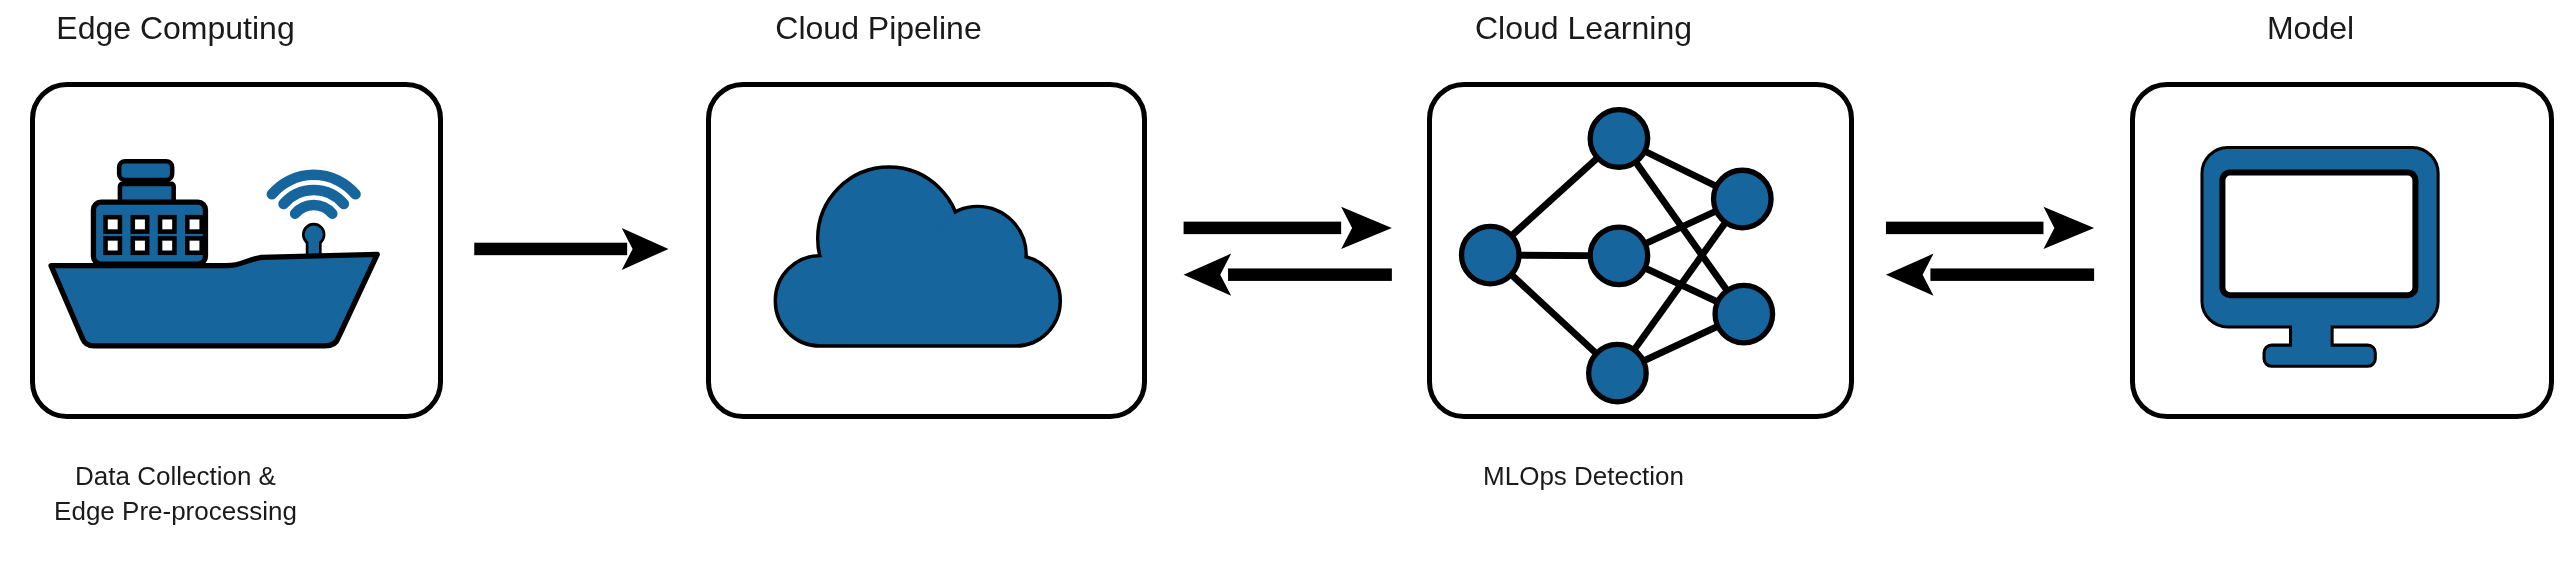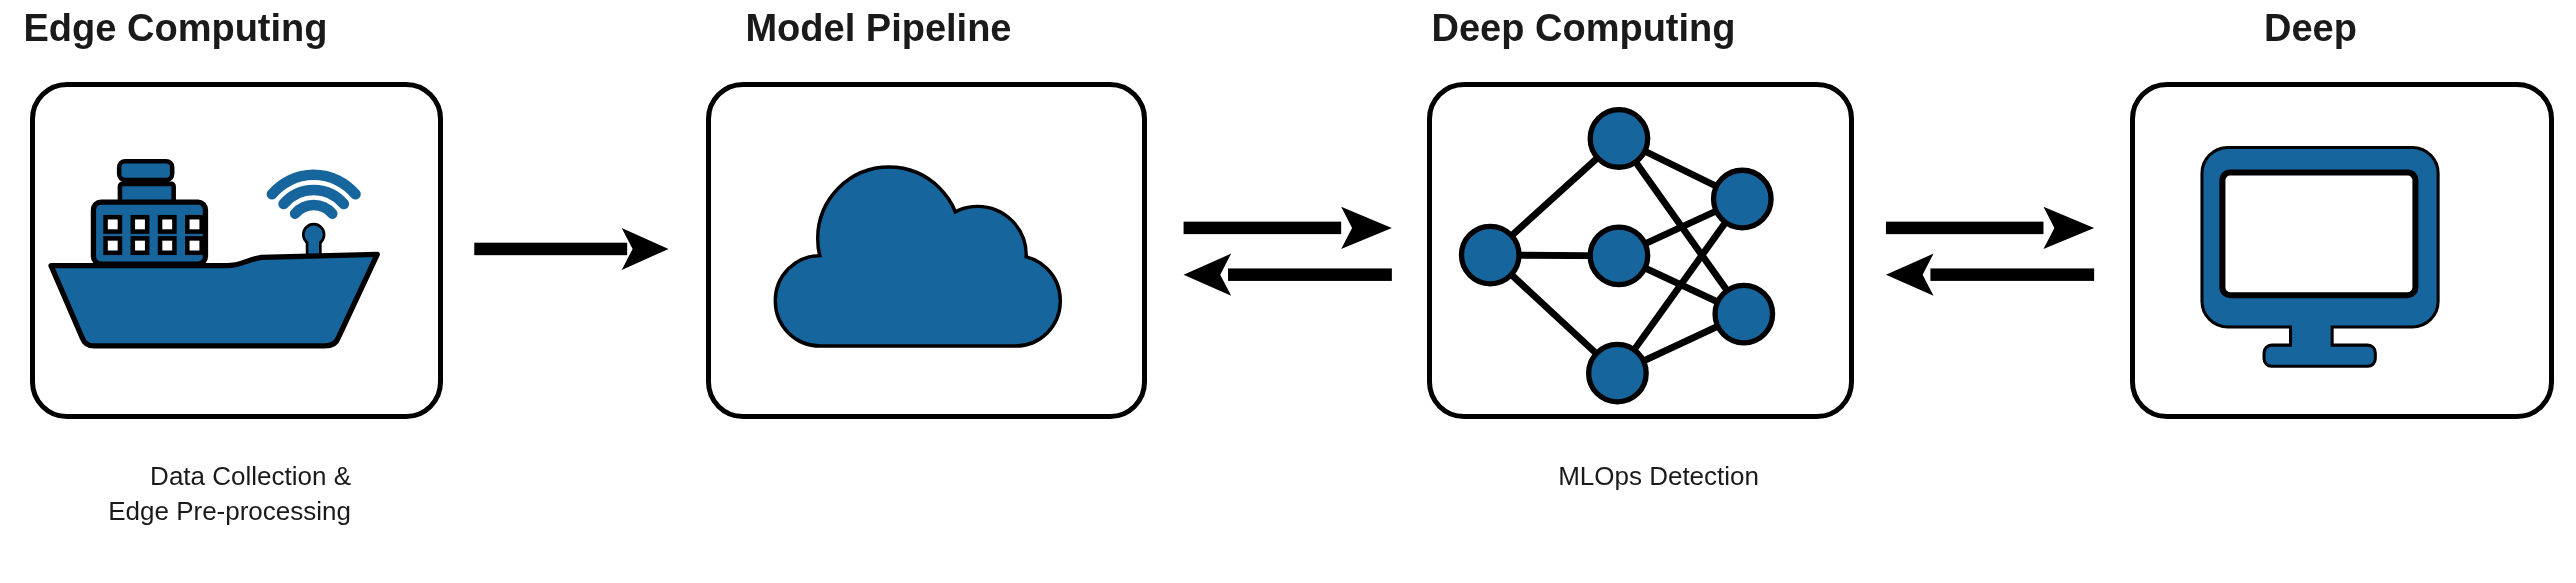--- a/index.html
+++ b/index.html
@@ -1,24 +1,24 @@
 <!DOCTYPE html>
 <html style="--accent: #16659D; --line: #000000; --text: #1A1A1A; --background: #FFFFFF;font-size:12.5px"><head>
 <meta charset="utf-8">
 <style>
   html,body{margin:0;padding:0;background:#fff;}
   body{width:2576px;height:583px;overflow:hidden;position:relative;
        font-family:"Liberation Sans","DejaVu Sans",sans-serif;color:#000;}
   .canvas{position:absolute;inset:0;background:var(--background,#fff);}
 
   
-  .stage-title{position:absolute;top:4.7px;font-size:38px;line-height:46px;
-               font-weight:700;text-align:center;white-space:nowrap;color:var(--text,#000);}
+  .stage-title{position:absolute;top:4.7px;font-size:32px;line-height:46px;
+               font-weight:400;text-align:center;white-space:nowrap;color:var(--text,#000);}
   .stage-caption{position:absolute;top:459px;font-size:26px;line-height:35px;
-                 font-weight:300;text-align:right;white-space:pre-line;color:var(--text,#000);}
+                 font-weight:300;text-align:center;white-space:pre-line;color:var(--text,#000);}
   .tc1{left:0px;width:351px;}
   .tc2{left:703px;width:351px;}
   .tc3{left:1408px;width:351px;}
   .tc4{left:2135px;width:351px;}
 
   
   .stage-box{position:absolute;top:82px;height:337px;background:#fff;
              border:5.5px solid var(--line,#000);border-radius:37px;box-sizing:border-box;}
   .box1{left:30px;width:413px;}
   .box2{left:706px;width:441px;}
@@ -86,21 +86,21 @@
   <div class="stage-caption tc1">Data Collection &amp;
 Edge Pre-processing</div>
 
   <svg class="connector conn1" viewBox="0 0 337 432" aria-hidden="true">
     <g class="fk">
       <rect x="40" y="206" width="196" height="16"></rect>
       <polygon points="229,187 289,214 229,241 243,214"></polygon>
     </g>
   </svg>
 
-  <div class="stage-title tc2">Model Pipeline</div>
+  <div class="stage-title tc2">Cloud Pipeline</div>
   <div class="stage-box box2">
     <svg class="icon-svg" viewBox="0 0 565 432" aria-hidden="true">
       <g class="fb sk" stroke-width="9">
         <circle cx="233" cy="200" r="92"></circle>
         <circle cx="350" cy="222" r="62"></circle>
         <rect x="85" y="225" width="372" height="115" rx="57"></rect>
       </g>
       <g class="fb">
         <circle cx="233" cy="200" r="92"></circle>
         <circle cx="350" cy="222" r="62"></circle>
@@ -113,21 +113,21 @@
     <g class="fk">
       <rect x="43" y="179" width="202" height="16"></rect>
       <polygon points="245,160 310,187 245,214 259,187"></polygon>
     </g>
     <g class="fk">
       <rect x="100" y="239" width="210" height="16"></rect>
       <polygon points="104,220 43,247 104,274 90,247"></polygon>
     </g>
   </svg>
 
-  <div class="stage-title tc3">Deep Computing</div>
+  <div class="stage-title tc3">Cloud Learning</div>
   <div class="stage-box box3">
     <svg class="icon-svg" viewBox="0 0 547 432" aria-hidden="true">
       <g class="sk nf" stroke-width="9">
         <line x1="75" y1="222" x2="245" y2="68"></line>
         <line x1="75" y1="222" x2="245" y2="223"></line>
         <line x1="75" y1="222" x2="243" y2="378"></line>
         <line x1="245" y1="68" x2="408" y2="148"></line>
         <line x1="245" y1="68" x2="410" y2="300"></line>
         <line x1="245" y1="223" x2="408" y2="148"></line>
         <line x1="245" y1="223" x2="410" y2="300"></line>
@@ -150,21 +150,21 @@
     <g class="fk">
       <rect x="41" y="179" width="202" height="16"></rect>
       <polygon points="243,160 308,187 243,214 257,187"></polygon>
     </g>
     <g class="fk">
       <rect x="98" y="239" width="210" height="16"></rect>
       <polygon points="102,220 41,247 102,274 88,247"></polygon>
     </g>
   </svg>
 
-  <div class="stage-title tc4">Deep</div>
+  <div class="stage-title tc4">Model</div>
   <div class="stage-box box4">
     <svg class="icon-svg" viewBox="0 0 544 432" aria-hidden="true">
       <g class="fb sk" stroke-width="8">
         <rect x="89" y="82" width="308" height="233" rx="32"></rect>
         <rect x="206" y="290" width="51" height="65"></rect>
         <rect x="171" y="343" width="143" height="24" rx="8"></rect>
       </g>
       <g class="fb">
         <rect x="89" y="82" width="308" height="233" rx="32"></rect>
         <rect x="206" y="290" width="51" height="65"></rect>

